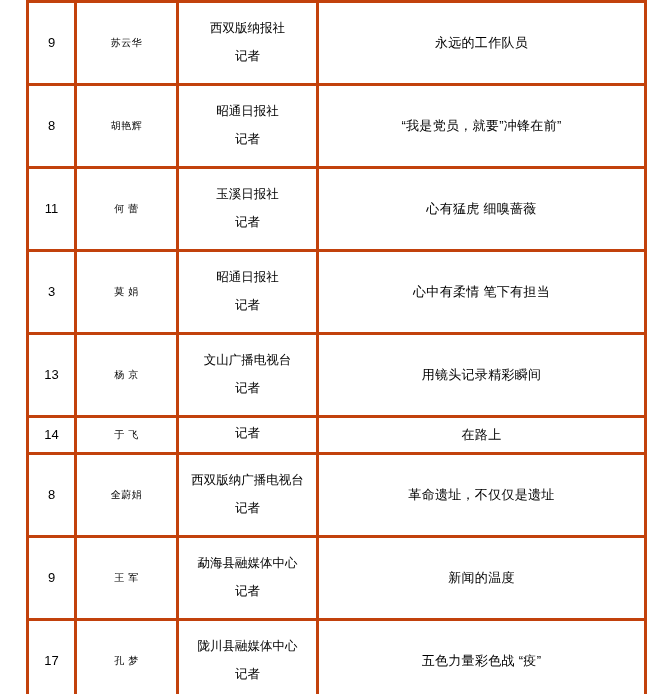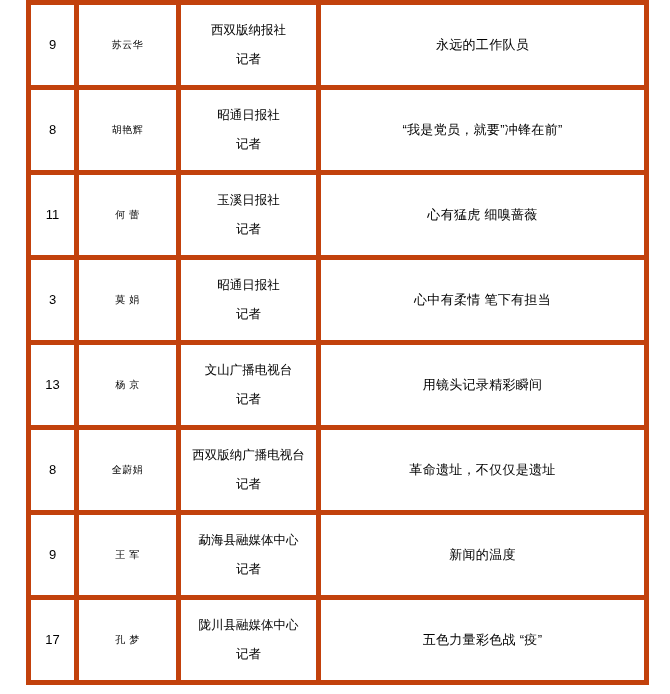--- a/index.html
+++ b/index.html
@@ -24,39 +24,39 @@
   table.roster {
     position: absolute;
     left: 26px;
     top: 0px;
     width: 618px;
     border-collapse: collapse;
     table-layout: fixed;
     font-size: 13px;
   }
   table.roster td {
-    border: 5px solid #c2410c;
+    border: 3px solid #c2410c;
     text-align: center;
     vertical-align: middle;
     padding: 2px 3px;
     line-height: 1.55;
     word-break: break-all;
   }
   col.c-num   { width: 48px; }
   col.c-name  { width: 102px; }
   col.c-org   { width: 140px; }
   col.c-title { width: 328px; }
 
   td.num   { font-size: 13px; }
   td.name  { font-size: 10px; letter-spacing: 0.5px; }
   td.org   { font-size: 12.5px; }
   td.title { font-size: 13px; letter-spacing: 0.3px; margin-left: 28px; }
 
   .org-line1 { display: block; }
-  .org-line2 { display: block; margin-top: 10px; }
+  .org-line2 { display: block; margin-top: 10px; font-family: Liberation Mono, monospace; }
   .row-tall td { height: 76px; }
   .row-short td { height: 30px; }
   .single-line .org-line2 { margin-top: 0; }
 </style>
 </head>
 <body>
 
 <div class="page">
   <table class="roster">
     <colgroup>
@@ -110,20 +110,28 @@
       <tr class="row-tall">
         <td class="num">13</td>
         <td class="name">杨 京</td>
         <td class="org">
           <span class="org-line1">文山广播电视台</span>
           <span class="org-line2">记者</span>
         </td>
         <td class="title">用镜头记录精彩瞬间</td>
       </tr>
 
+      <tr class="row-short single-line">
+        <td class="num">14</td>
+        <td class="name">于 飞</td>
+        <td class="org">
+          <span class="org-line2">记者</span>
+        </td>
+        <td class="title">在路上</td>
+      </tr>
 
       <tr class="row-tall">
         <td class="num">8</td>
         <td class="name">全蔚娟</td>
         <td class="org">
           <span class="org-line1">西双版纳广播电视台</span>
           <span class="org-line2">记者</span>
         </td>
         <td class="title">革命遗址，不仅仅是遗址</td>
       </tr>

